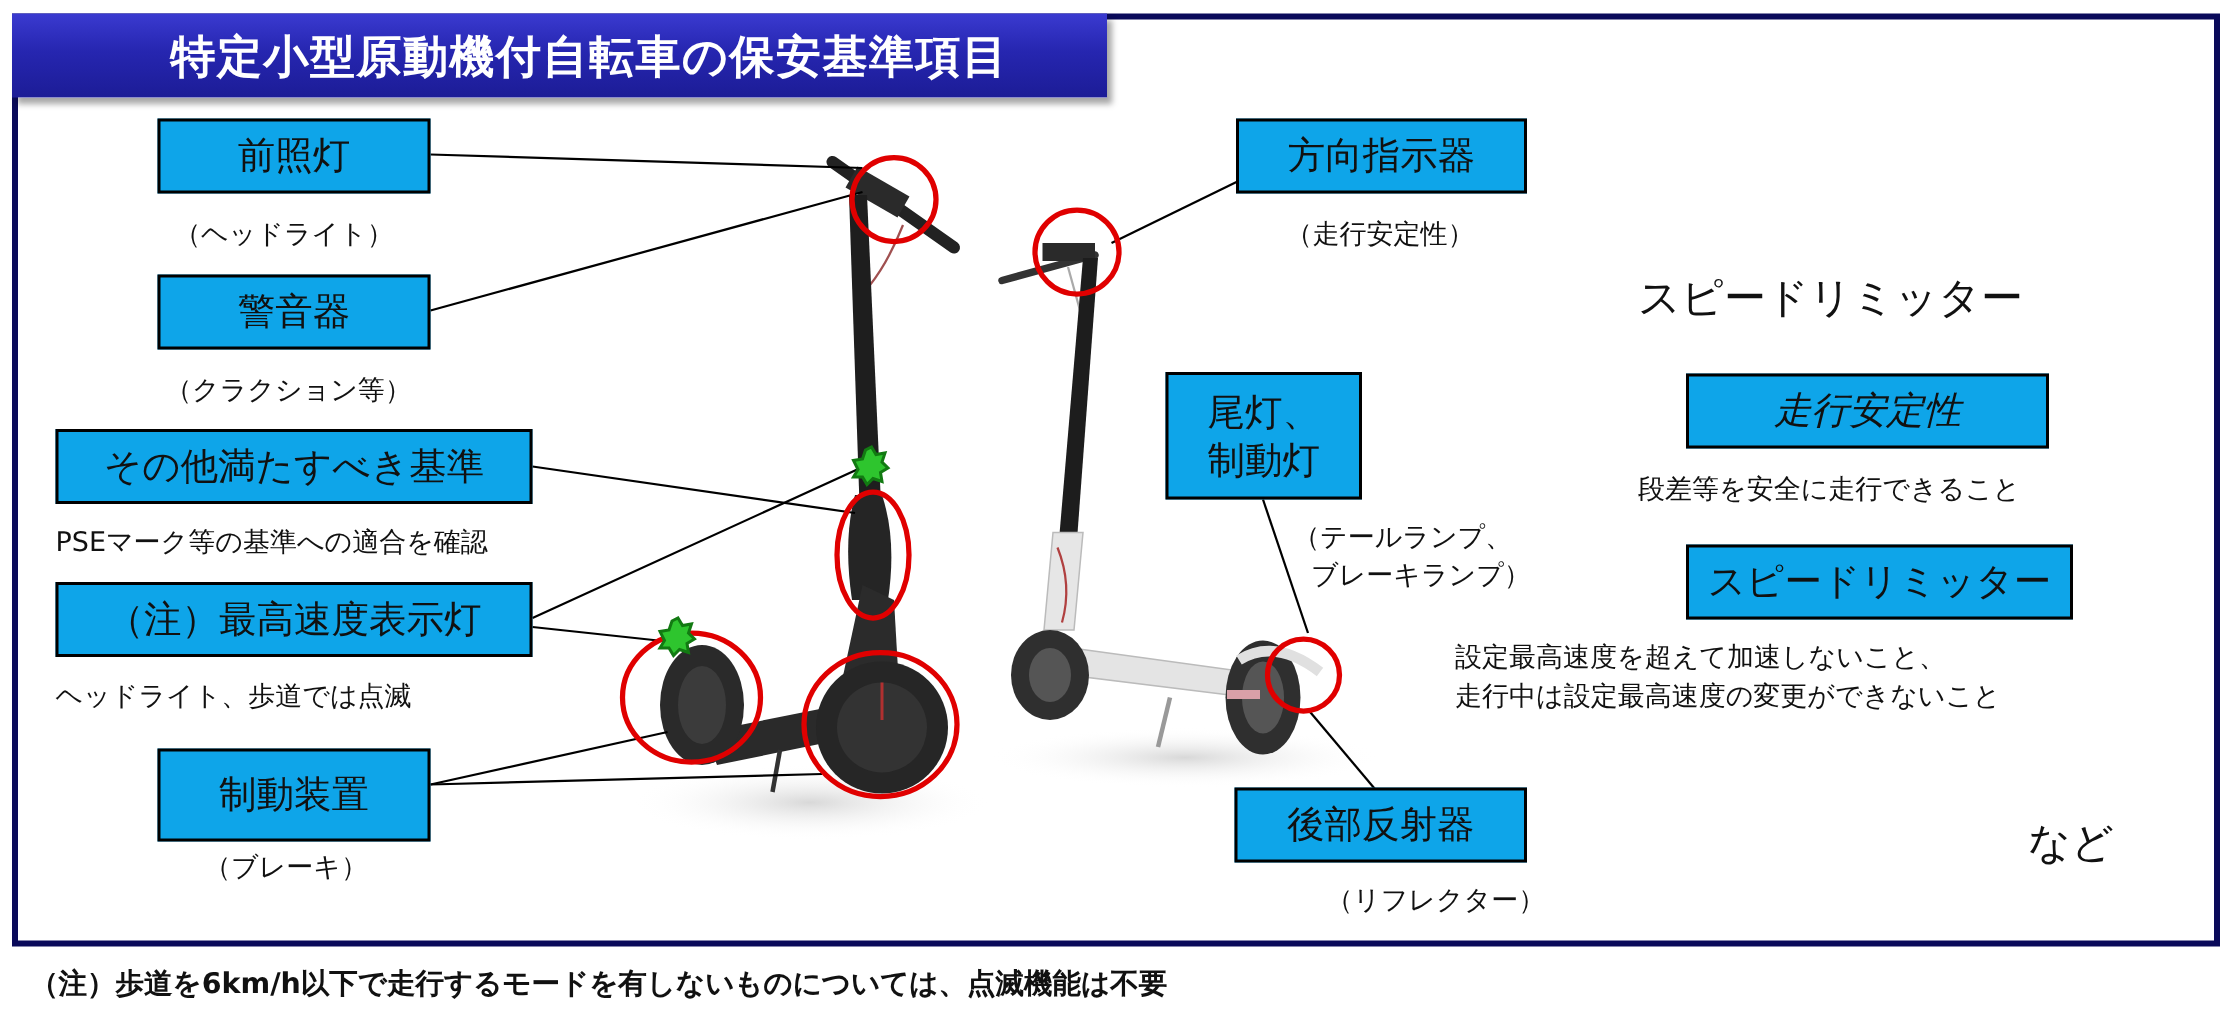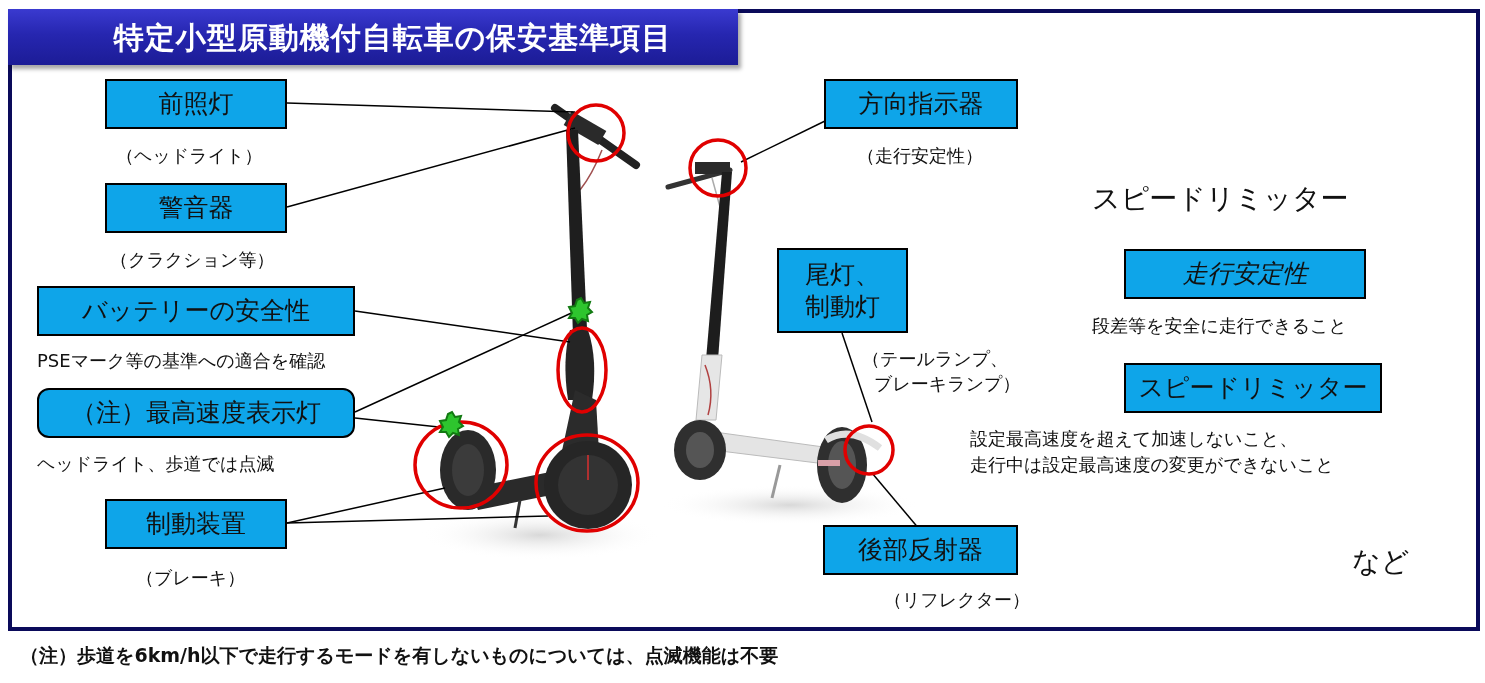--- a/index.html
+++ b/index.html
@@ -138,30 +138,30 @@
   <span>前照灯</span>
 </div>
 <div class="sub" style="left:116px;top:144px;">（ヘッドライト）</div>
 
 <div class="label-box" style="left:105px;top:183px;width:182px;height:50px;">
   <span>警音器</span>
 </div>
 <div class="sub" style="left:110px;top:248px;">（クラクション等）</div>
 
 <div class="label-box" style="left:37px;top:286px;width:318px;height:50px;">
-  <span>バッテリーの安全性</span>
+  <span>その他満たすべき基準</span>
 </div>
 <div class="sub" style="left:37px;top:349px;">PSEマーク等の基準への適合を確認</div>
 
-<div class="label-box" style="left:37px;top:388px;width:318px;height:50px;border-radius:12px;">
+<div class="label-box" style="left:37px;top:388px;width:318px;height:50px;">
   <span>（注）最高速度表示灯</span>
 </div>
 <div class="sub" style="left:37px;top:452px;">ヘッドライト、歩道では点滅</div>
 
-<div class="label-box" style="left:105px;top:499px;width:182px;height:50px;">
+<div class="label-box" style="left:105px;top:499px;width:182px;height:62px;">
   <span>制動装置</span>
 </div>
 <div class="sub" style="left:136px;top:566px;">（ブレーキ）</div>
 
 <div class="label-box" style="left:824px;top:79px;width:194px;height:50px;">
   <span>方向指示器</span>
 </div>
 <div class="sub" style="left:857px;top:144px;">（走行安定性）</div>
 
 <div class="label-box" style="left:777px;top:248px;width:131px;height:85px;flex-direction:column;">

